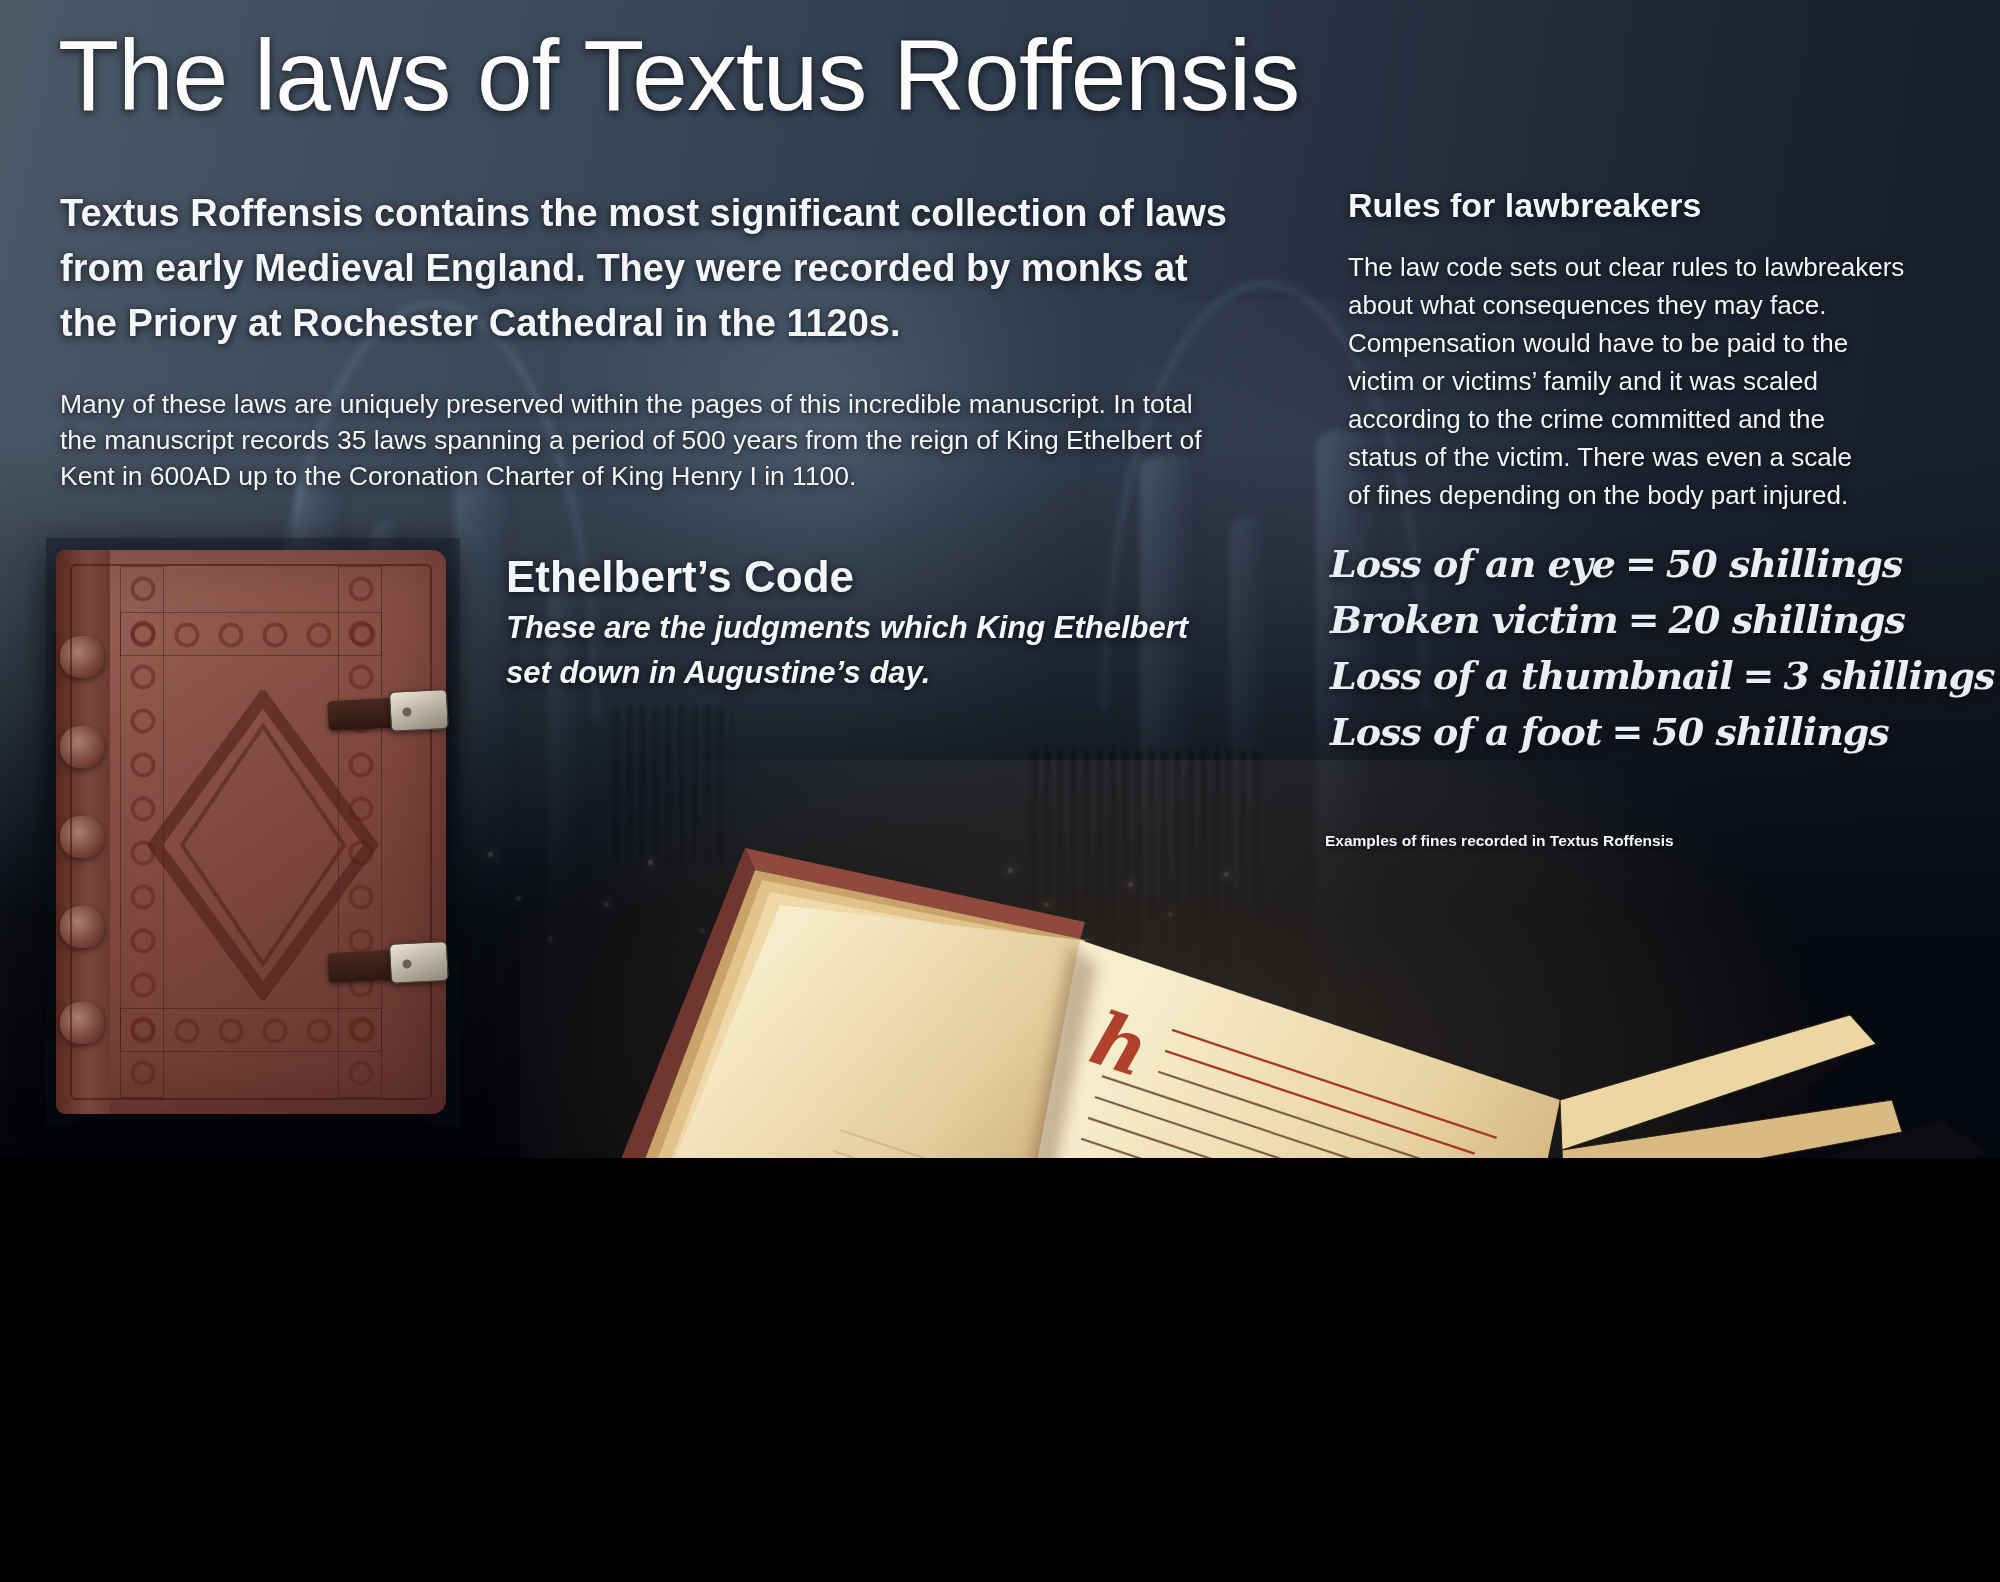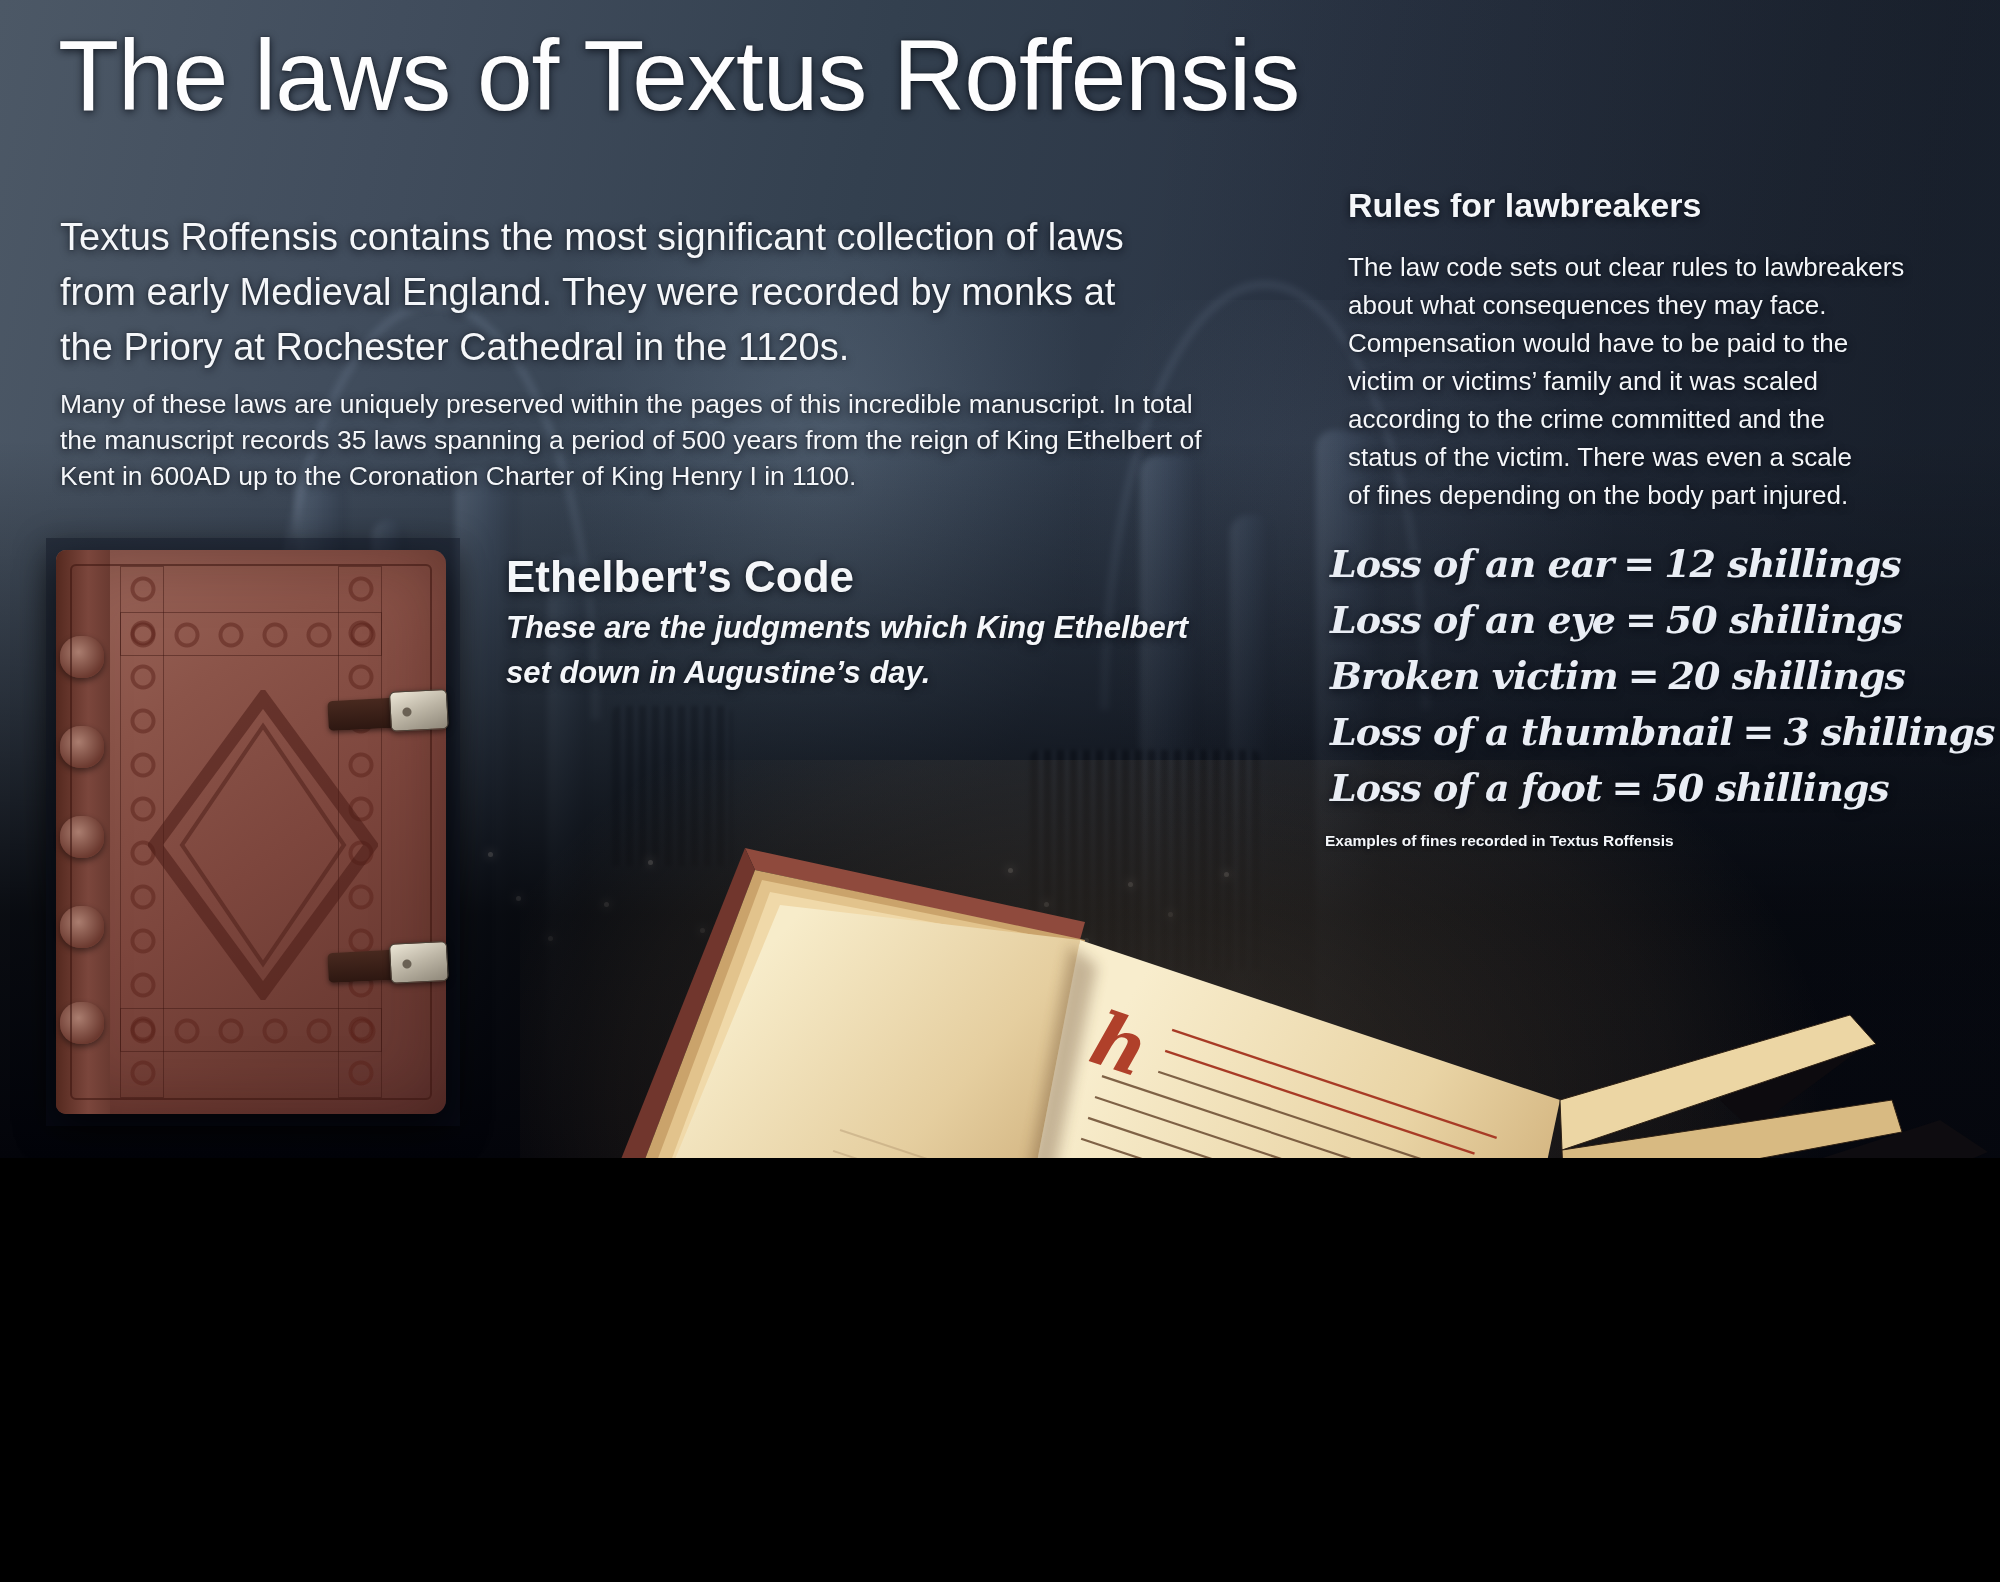--- a/index.html
+++ b/index.html
@@ -23,21 +23,21 @@
   .lt{position:absolute;z-index:2;width:5px;height:5px;border-radius:50%;background:#fff;opacity:.85;
     box-shadow:0 0 9px 2px rgba(255,255,255,.55);}
   .shade{position:absolute;inset:0;z-index:3;
     background:
       linear-gradient(96deg,rgba(0,0,0,0) 55%,rgba(9,13,22,.36) 92%),
       linear-gradient(180deg,rgba(0,0,0,0) 0%,rgba(0,0,0,0) 38%,rgba(3,5,10,.45) 60%,rgba(2,3,7,.88) 79%,#03040a 100%);}
 
   
   .txt{position:absolute;z-index:6;white-space:pre-line;text-shadow:0 2px 9px rgba(4,8,16,.75),0 0 2px rgba(4,8,16,.5);}
   .title{left:58px;top:18px;font-size:100px;letter-spacing:-1px;font-weight:400;color:#fdfdfe;}
-  .intro{left:60px;top:210px;font-size:38px;line-height:55px;font-weight:normal;width:1290px;}
+  .intro{left:60px;top:186px;font-size:38px;line-height:55px;font-weight:bold;width:1290px;}
   .intro-detail{left:60px;top:386px;font-size:26.5px;line-height:36px;width:1270px;font-weight:400;}
   .rules-head{left:1348px;top:186px;font-size:34px;font-weight:bold;}
   .rules-body{left:1348px;top:248px;font-size:26px;line-height:38px;width:650px;}
   .eth-head{left:506px;top:552px;font-size:44px;font-weight:bold;}
   .eth-quote{left:506px;top:605px;font-size:31px;line-height:45px;font-style:italic;font-weight:bold;width:720px;}
   .eth-body{left:506px;top:706px;font-size:26px;line-height:36px;width:700px;}
   .large-print{left:58px;top:1164px;font-size:32px;letter-spacing:1px;font-weight:700;}
 
   
   .fines{position:absolute;z-index:6;left:1330px;top:536px;width:665px;}
@@ -135,21 +135,20 @@
   <div class="txt rules-body">The law code sets out clear rules to lawbreakers
 about what consequences they may face.
 Compensation would have to be paid to the
 victim or victims’ family and it was scaled
 according to the crime committed and the
 status of the victim. There was even a scale
 of fines depending on the body part injured.</div>
   <div class="txt rules-head">Rules for lawbreakers</div>
 
   <div class="fines">
-    <div class="fine-line"><span>Loss of an ear</span><span class="eq">=</span><span>12 shillings</span></div>
     <div class="fine-line"><span>Loss of an eye</span><span class="eq">=</span><span>50 shillings</span></div>
     <div class="fine-line"><span>Broken victim</span><span class="eq">=</span><span>20 shillings</span></div>
     <div class="fine-line"><span>Loss of a thumbnail</span><span class="eq">=</span><span>3 shillings</span></div>
     <div class="fine-line"><span>Loss of a foot</span><span class="eq">=</span><span>50 shillings</span></div>
   </div>
   <div class="fines-caption">Examples of fines recorded in Textus Roffensis</div>
 
   <div class="txt eth-head">Ethelbert’s Code</div>
   <div class="txt eth-quote">These are the judgments which King Ethelbert
 set down in Augustine’s day.</div>

